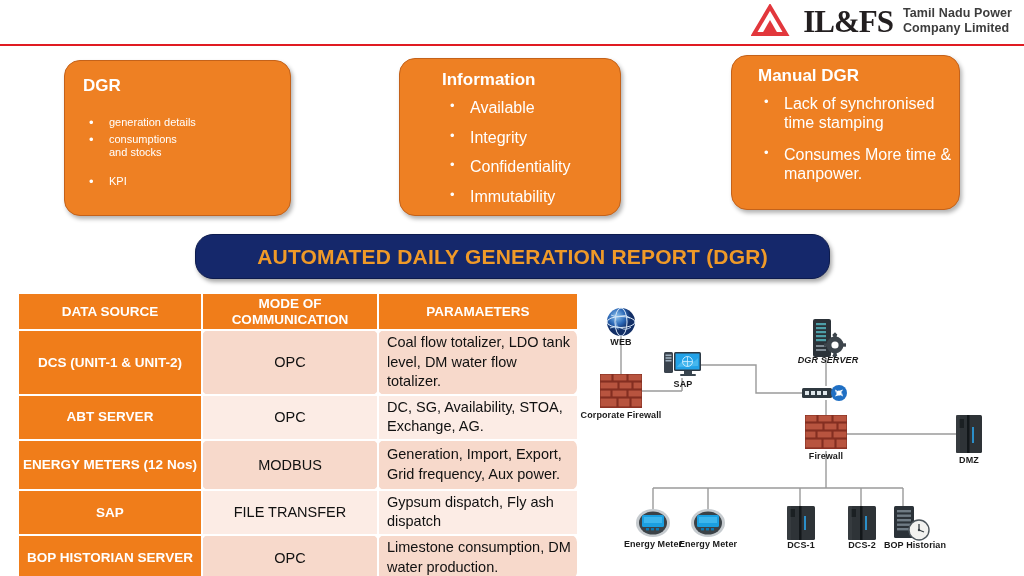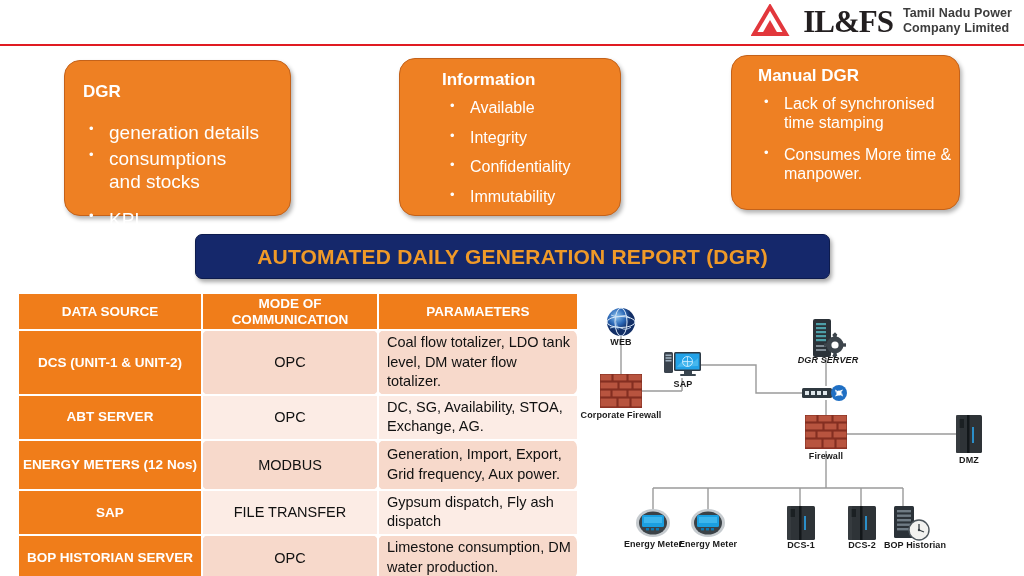--- a/index.html
+++ b/index.html
@@ -35,34 +35,34 @@
     position:relative;
     font-size:16px;
     line-height:1.18;
     margin:0 0 11px 0;
     padding-left:26px;
   }
   .obox li:before{
     content:"\2022";
     position:absolute;left:6px;top:-1px;font-size:13px;line-height:1.3;
   }
-  #box-dgr{left:64px;top:60px;width:227px;height:156px;padding:22px 14px 0 18px;}
+  #box-dgr{left:64px;top:60px;width:227px;height:156px;padding:16px 14px 0 18px;}
   #box-dgr .btitle{margin-bottom:20px;}
-  #box-dgr li{font-size:19px;margin-bottom:4px;}
+  #box-dgr li{font-size:11px;margin-bottom:4px;}
   #box-info{left:399px;top:58px;width:222px;height:158px;padding:12px 10px 0 44px;}
   #box-info .btitle{margin-bottom:9px;margin-left:-2px;}
   #box-info li{margin-bottom:11px;padding-left:26px;}
   #box-manual{left:731px;top:55px;width:229px;height:155px;padding:11px 4px 0 26px;}
   #box-manual .btitle{margin-bottom:9px;}
   #box-manual li{margin-bottom:14px;padding-left:26px;}
 
   
   #banner{
     position:absolute;left:195px;top:234px;width:635px;height:45px;
-    background:#15286b;border:1px solid #0d1b4d;border-radius:7px;
+    background:#15286b;border:1px solid #0d1b4d;border-radius:18px;
     box-shadow:2px 3px 4px rgba(0,0,0,.35);
     display:flex;align-items:center;justify-content:center;
     color:#f09a28;font-weight:bold;font-size:21px;letter-spacing:.2px;
     box-sizing:border-box;
   }
 
   
   #tbl{position:absolute;left:19px;top:294px;width:558px;border-collapse:collapse;table-layout:fixed;}
   #tbl td,#tbl th{padding:0;margin:0;vertical-align:middle;box-sizing:border-box;}
   #tbl .c1{width:183px;}

